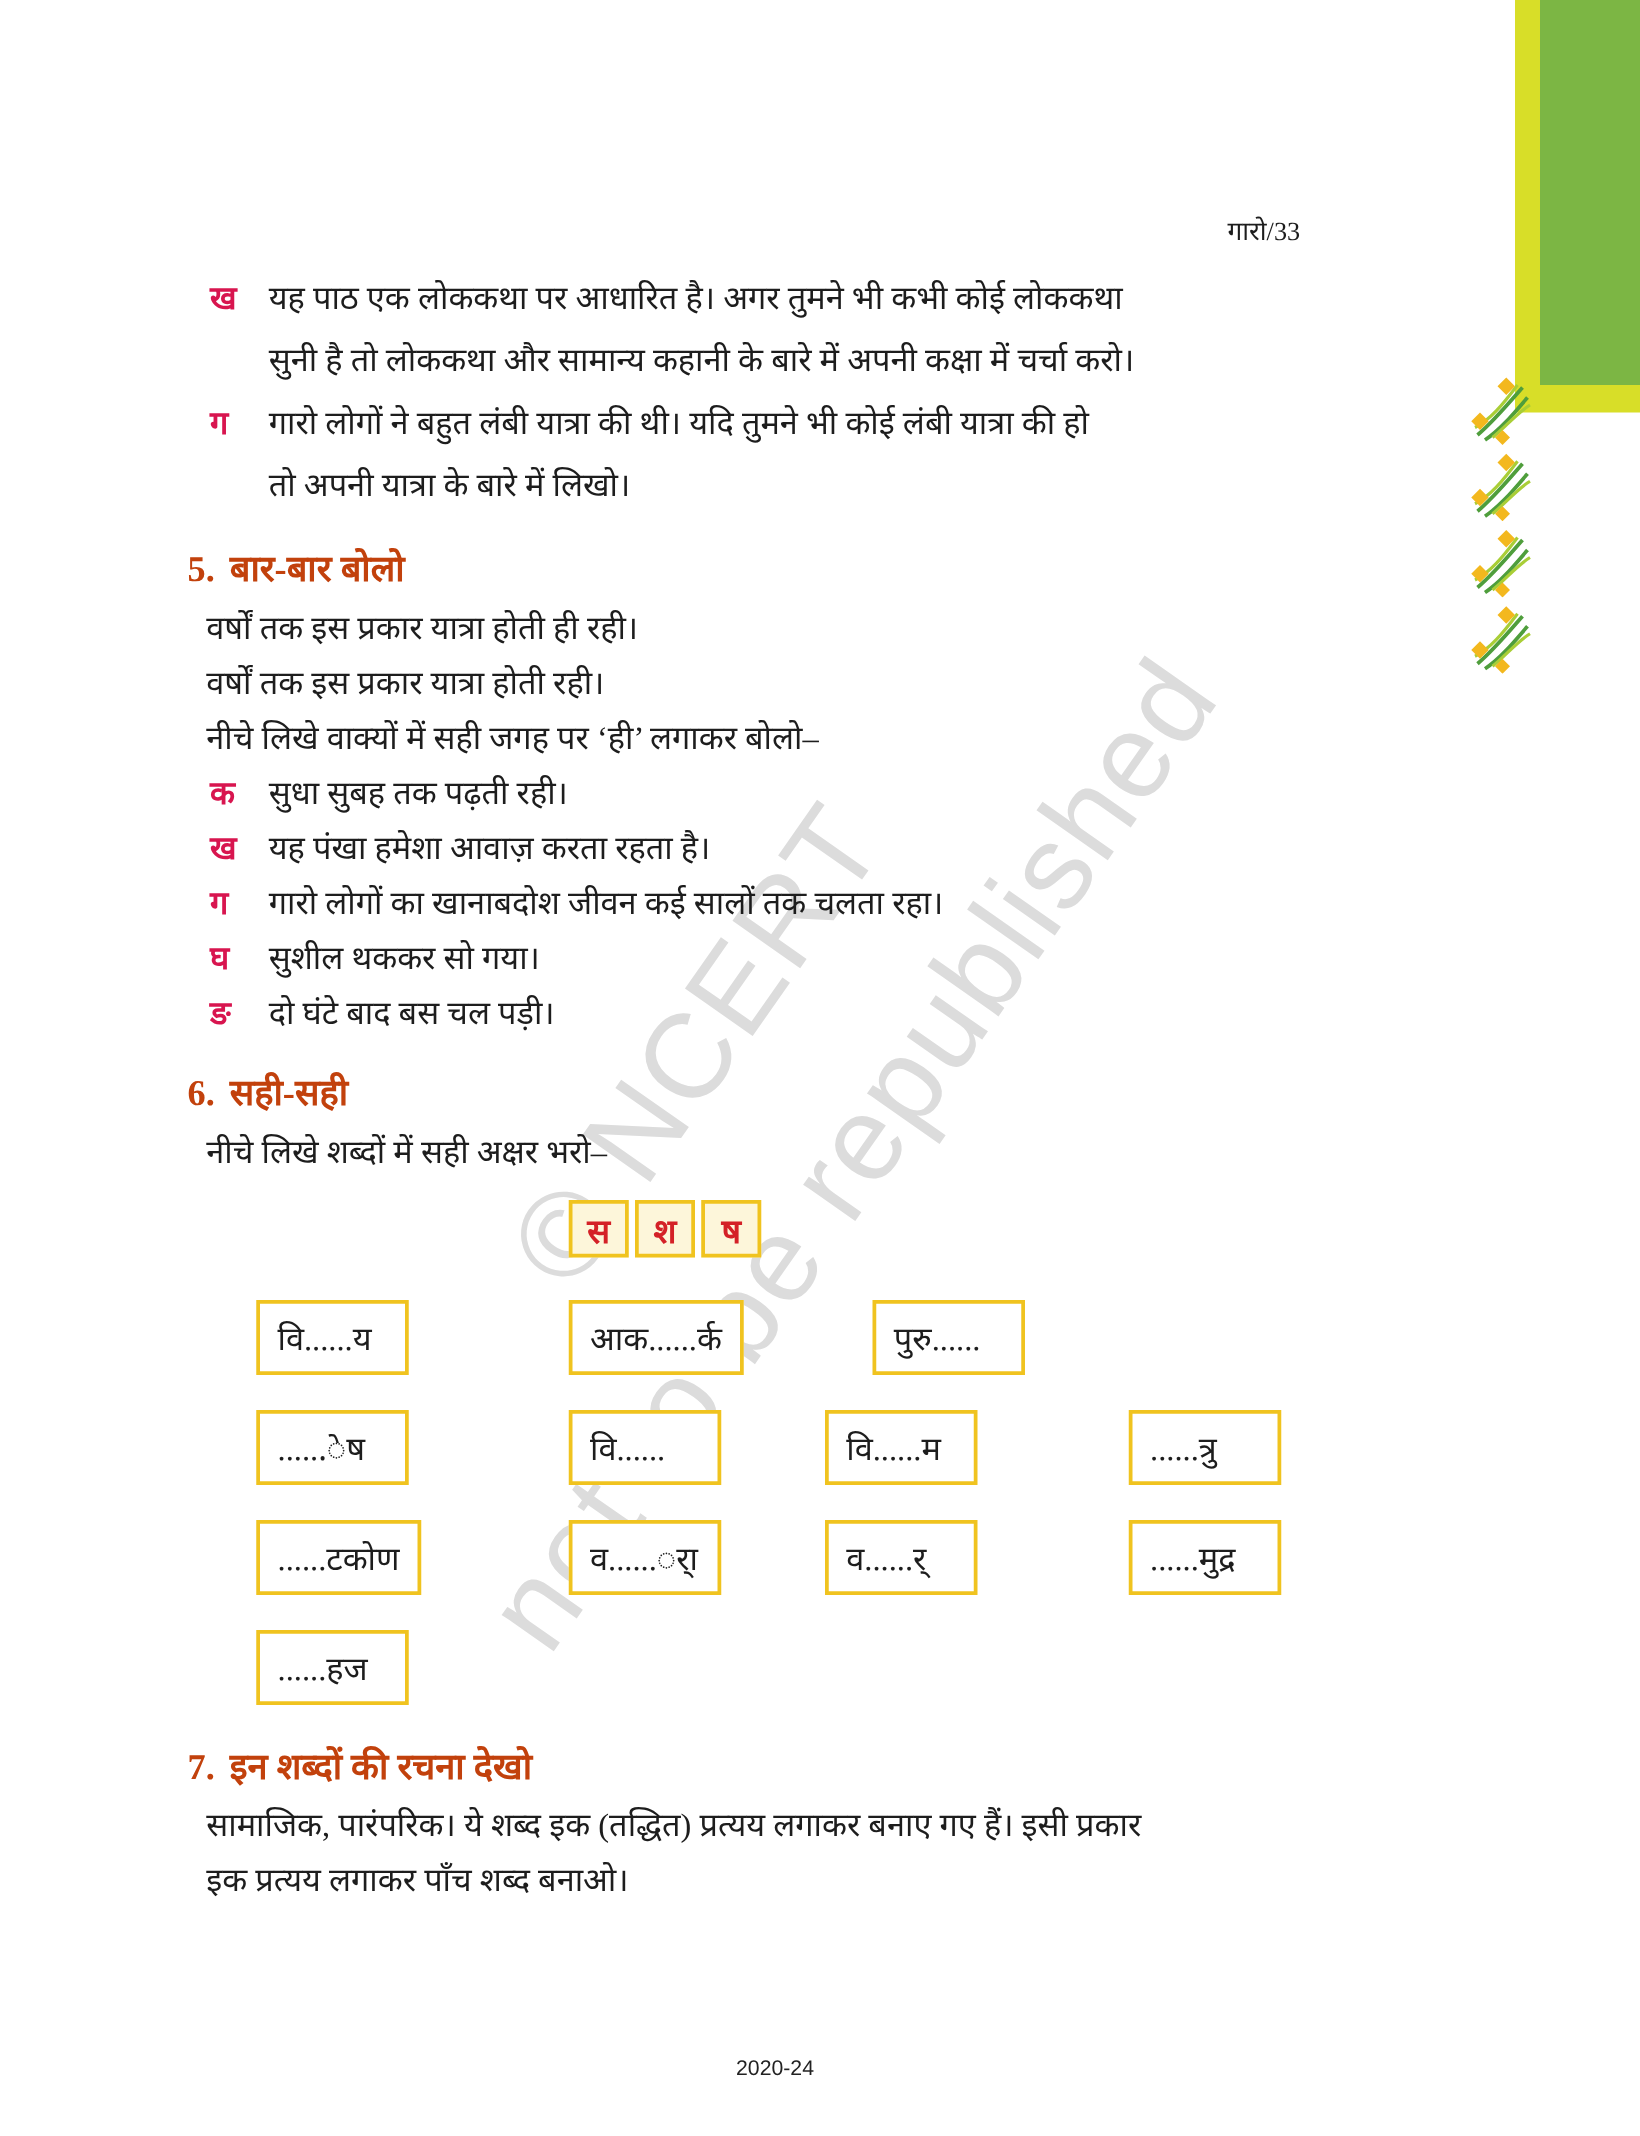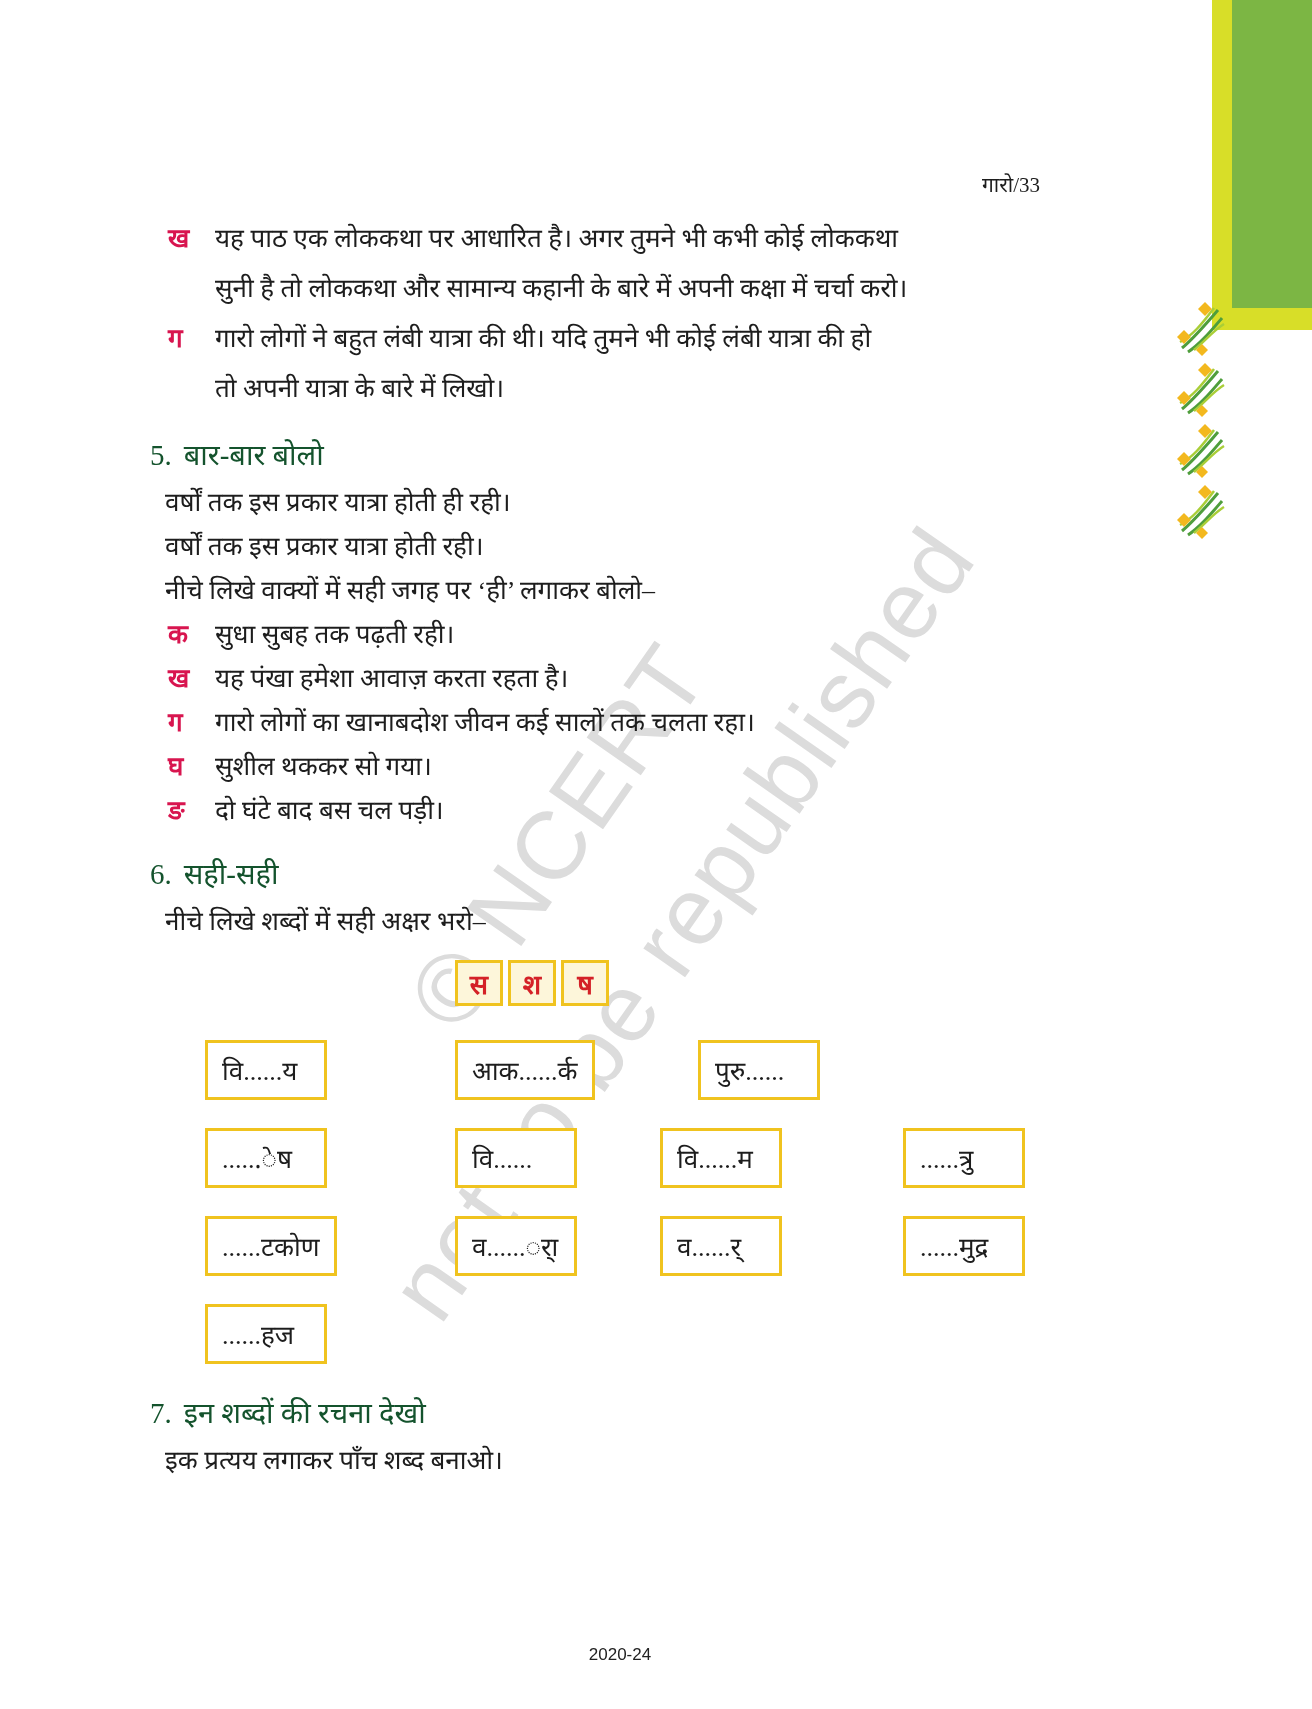--- a/index.html
+++ b/index.html
@@ -21,21 +21,21 @@
     color:#dcdcdc; font-family:"Liberation Sans","DejaVu Sans",sans-serif;
     font-size:96px; line-height:152px; letter-spacing:2px;
   }
   .page-header{position:absolute; top:170px; left:982px; font-size:21px; z-index:1;}
   .content{position:absolute; left:150px; top:214px; width:940px; z-index:1;}
 
   .intro-item{display:flex; font-size:26px; line-height:50px;}
   .marker{margin-left:18px; width:47px; flex:0 0 47px; font-weight:bold; color:#d8154f;}
   .itext{flex:1;}
 
-  .sec-heading{margin:20px 0 8px 0; font-size:29px; font-weight:normal; color:#14532d;}
+  .sec-heading{margin:20px 0 8px 0; font-size:29px; font-weight:bold; color:#c2410c;}
   .sec-heading .num{margin-right:12px;}
 
   .bodyline{margin:0; padding-left:15px; font-size:26px; line-height:44px;}
   .qitem{display:flex; font-size:26px; line-height:44px;}
 
   .letters-row{margin:16px 0 0 305px; display:flex; gap:5px;}
   .letter-box{
     width:42px; height:40px; border:3px solid #f0c31f; background:#fdf6da;
     display:flex; align-items:center; justify-content:center;
     color:#d42127; font-weight:bold; font-size:27px;
@@ -206,20 +206,21 @@
       </div>
       <div class="grid-row">
         <span class="slot1"><span class="word-box">......हज</span></span>
       </div>
     </div>
 
     <div class="sec7">
       <h2 class="sec-heading">
         <span class="num">7.</span><span>इन शब्दों की रचना देखो</span>
       </h2>
+      <p class="bodyline">सामाजिक, पारंपरिक। ये शब्द इक (तद्धित) प्रत्यय लगाकर बनाए गए हैं। इसी प्रकार</p>
       <p class="bodyline">इक प्रत्यय लगाकर पाँच शब्द बनाओ।</p>
     </div>
 
   </main>
 
   <div class="page-footer">2020-24</div>
 
 </div>
 
 </body></html>

